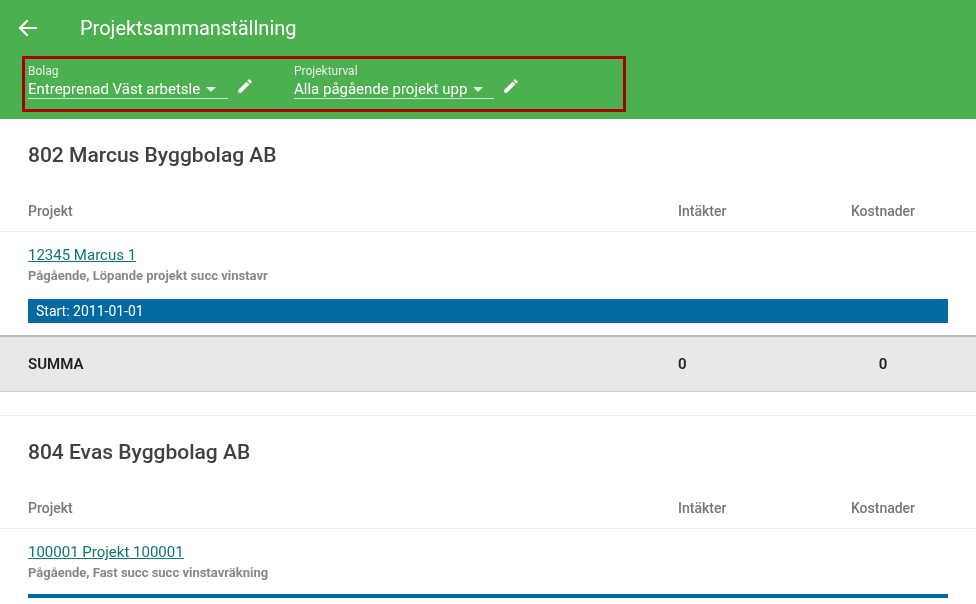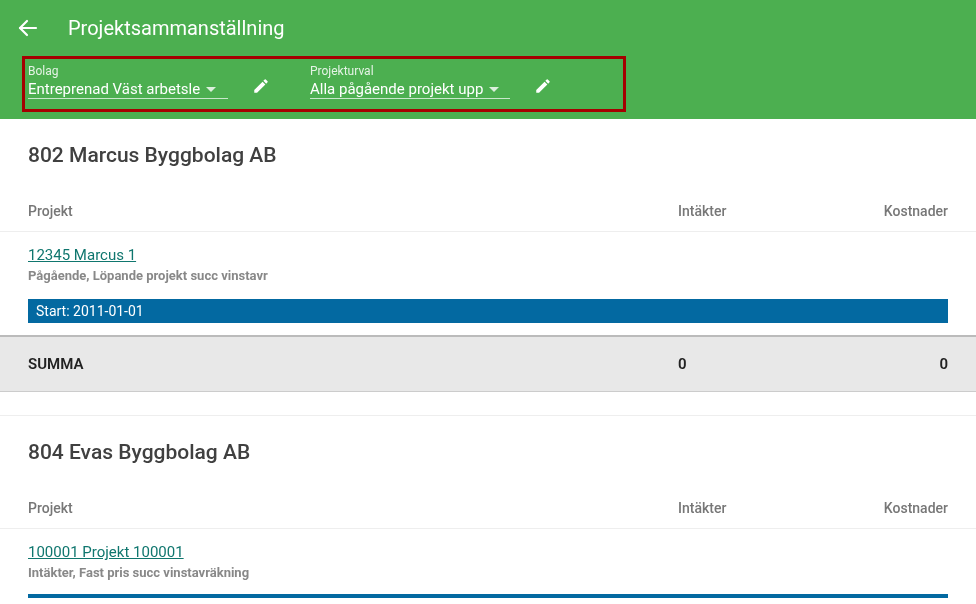--- a/index.html
+++ b/index.html
@@ -11,21 +11,21 @@
     }
     .header {
       background: #4caf50;
       color: #fff;
       padding: 0 16px;
     }
     .header-top {
       display: flex;
       align-items: center;
       height: 56px;
-      gap: 28px;
+      gap: 40px;
     }
     .back-icon {
       width: 24px; height: 24px;
       display: flex; align-items: center; justify-content: center;
       cursor: pointer;
     }
     .page-title {
       font-size: 20px;
       font-weight: 400;
     }
@@ -41,21 +41,21 @@
       border: 3px solid #a50000;
       top: 0;
       left: 6px;
       width: 604px;
       height: 56px;
       pointer-events: none;
     }
     .filter-group {
       display: flex;
       align-items: flex-end;
-      gap: 24px;
+      gap: 8px;
     }
     .filter-field {
       display: flex;
       flex-direction: column;
       min-width: 200px;
     }
     .filter-label {
       font-size: 12px;
       color: rgba(255,255,255,0.85);
       margin-bottom: 2px;
@@ -96,21 +96,21 @@
     }
     .table-header {
       display: flex;
       padding: 24px 28px 12px 28px;
       font-size: 14px;
       color: #777;
       font-weight: 500;
     }
     .col-project { flex: 1; }
     .col-intakter { width: 140px; text-align: left; }
-    .col-kostnader { width: 130px; text-align: right; }
+    .col-kostnader { width: 130px; text-align: center; }
     .project-row {
       padding: 14px 28px 8px 28px;
       border-top: 1px solid #eee;
     }
     .project-name {
       font-size: 15px;
       color: #0f766e;
       margin-bottom: 4px;
       text-decoration: underline;
     }
@@ -212,17 +212,17 @@
   <div class="gap-below"></div>
 
   <div class="section-title">804 Evas Byggbolag AB</div>
   <div class="table-header">
     <div class="col-project">Projekt</div>
     <div class="col-intakter">Intäkter</div>
     <div class="col-kostnader">Kostnader</div>
   </div>
   <div class="project-row">
     <div class="project-name">100001 Projekt 100001</div>
-    <div class="project-sub">Intäkter, Fast pris succ vinstavräkning</div>
+    <div class="project-sub">Pågående, Fast succ succ vinstavräkning</div>
   </div>
   <div class="project-bar" style="margin-top:6px;height:4px;padding:0;"></div>
 
 </div>
 
 </body></html>

